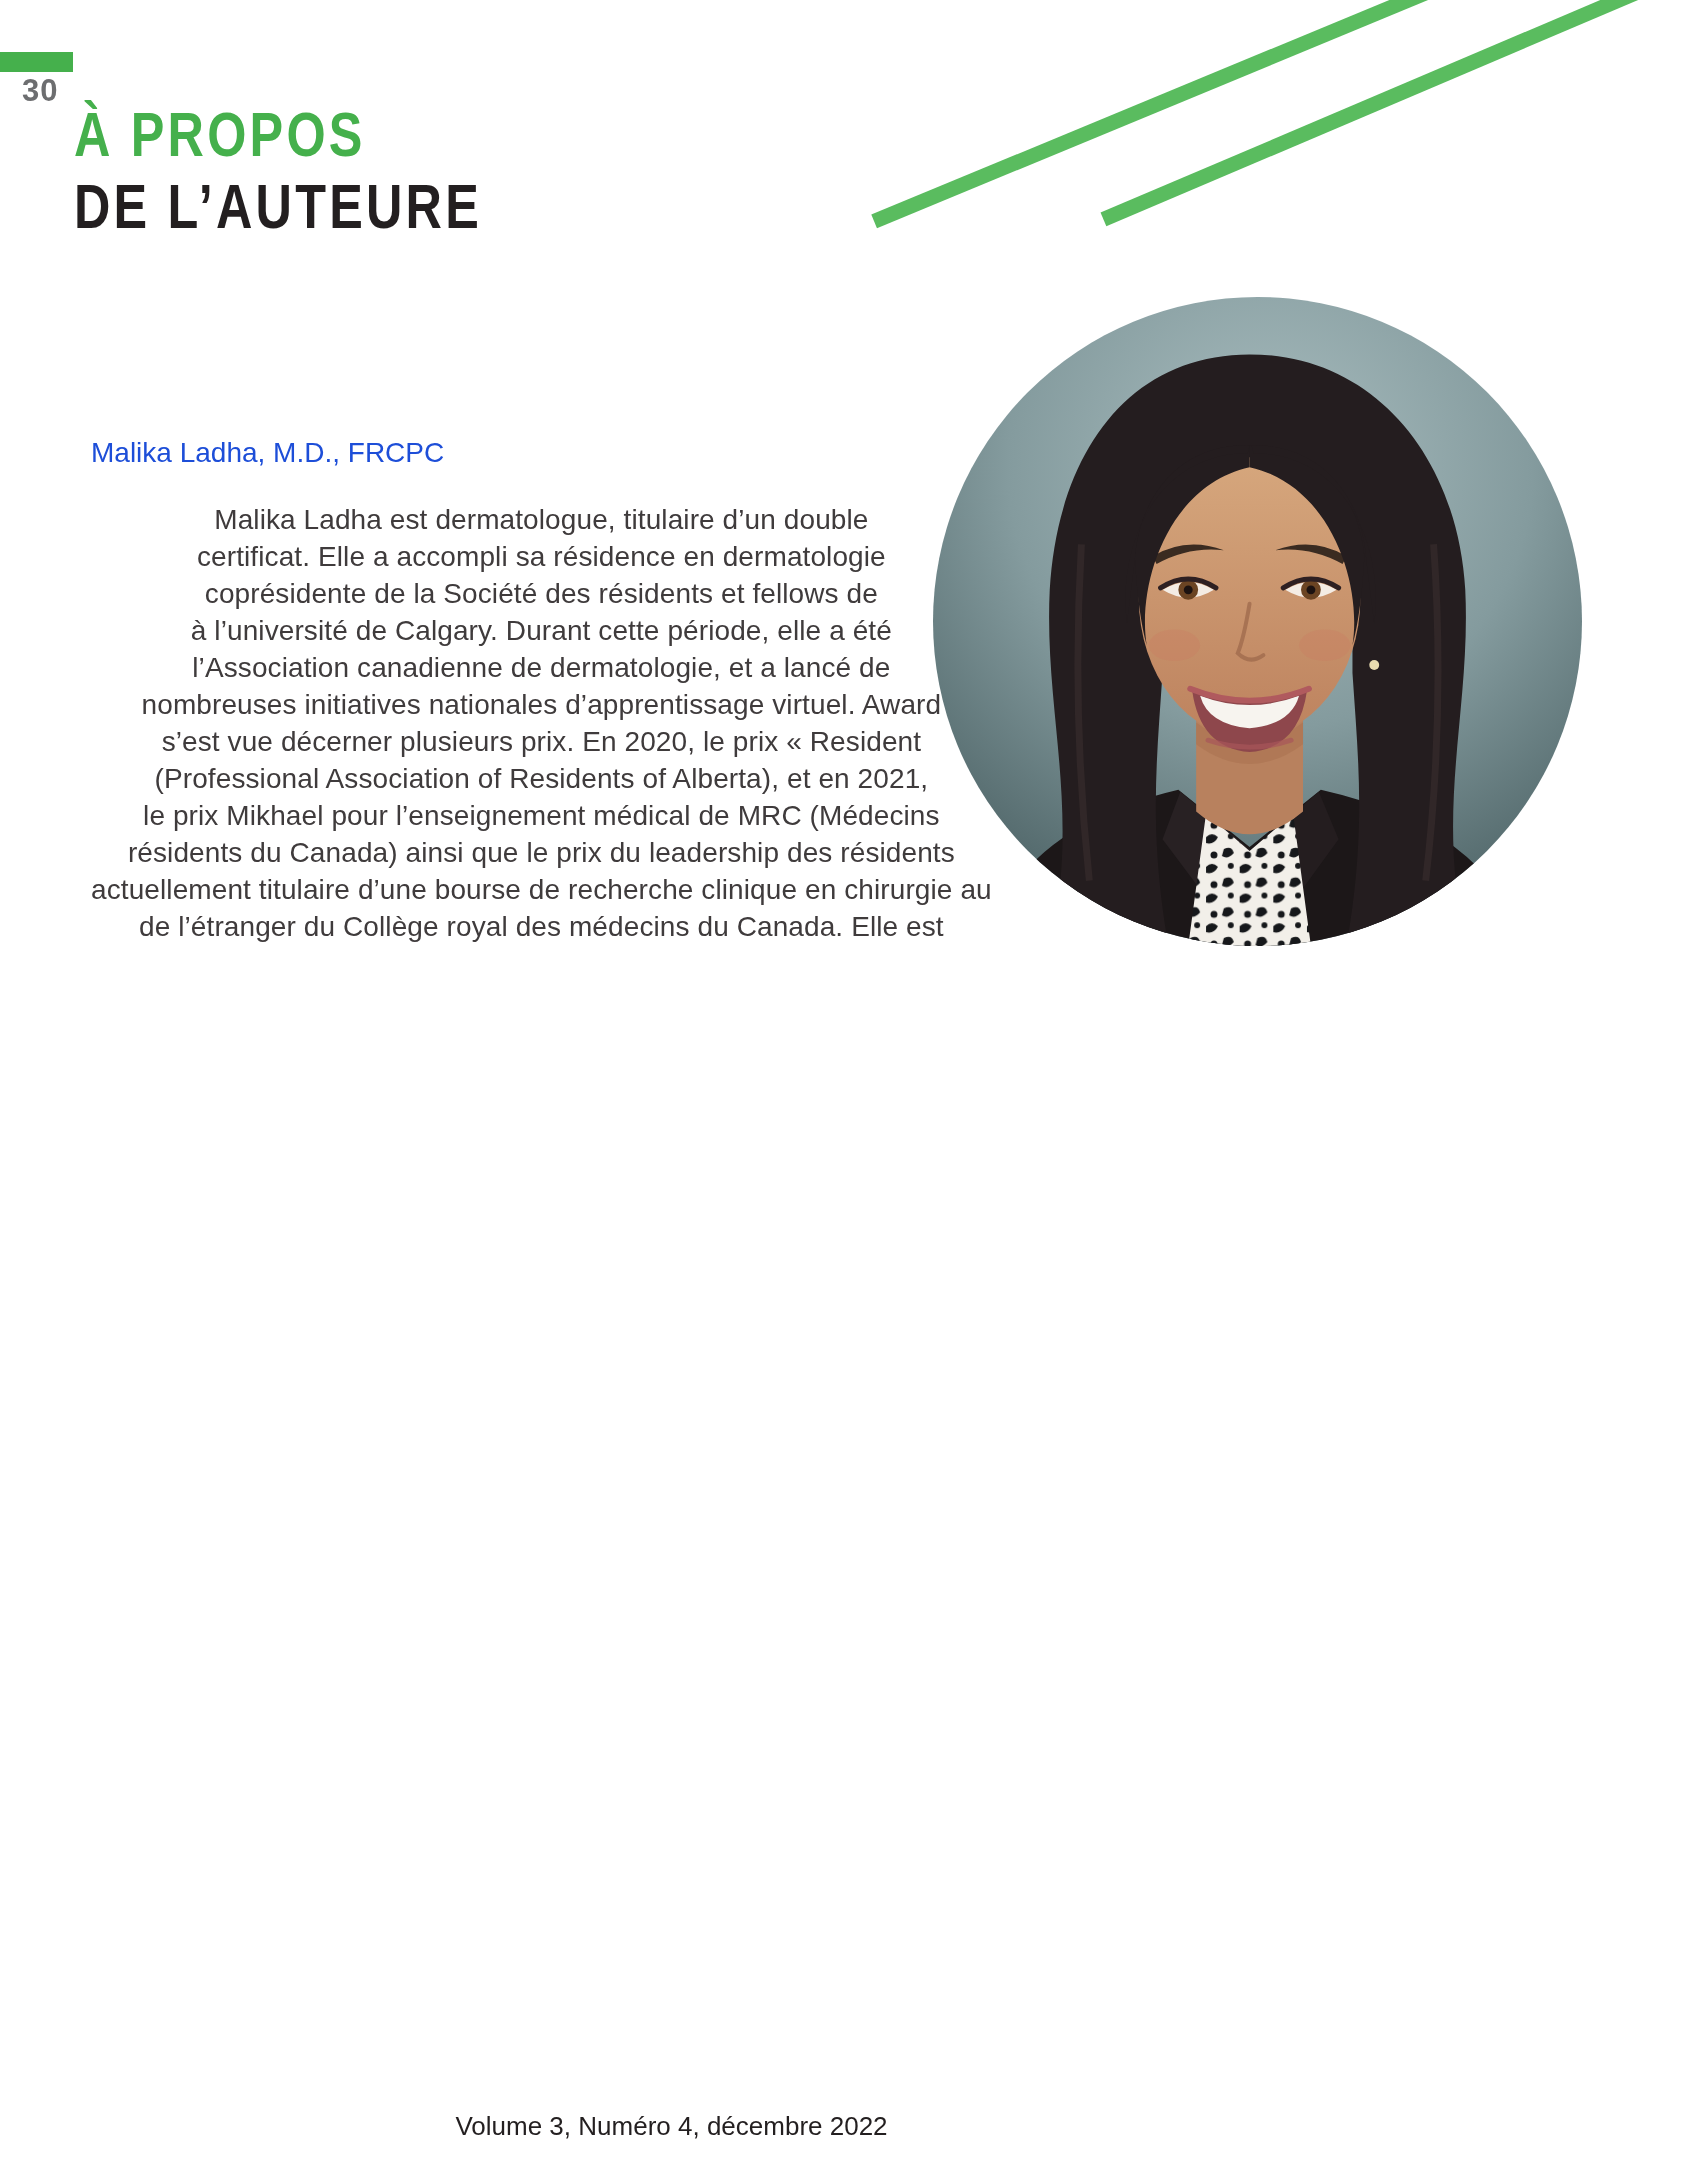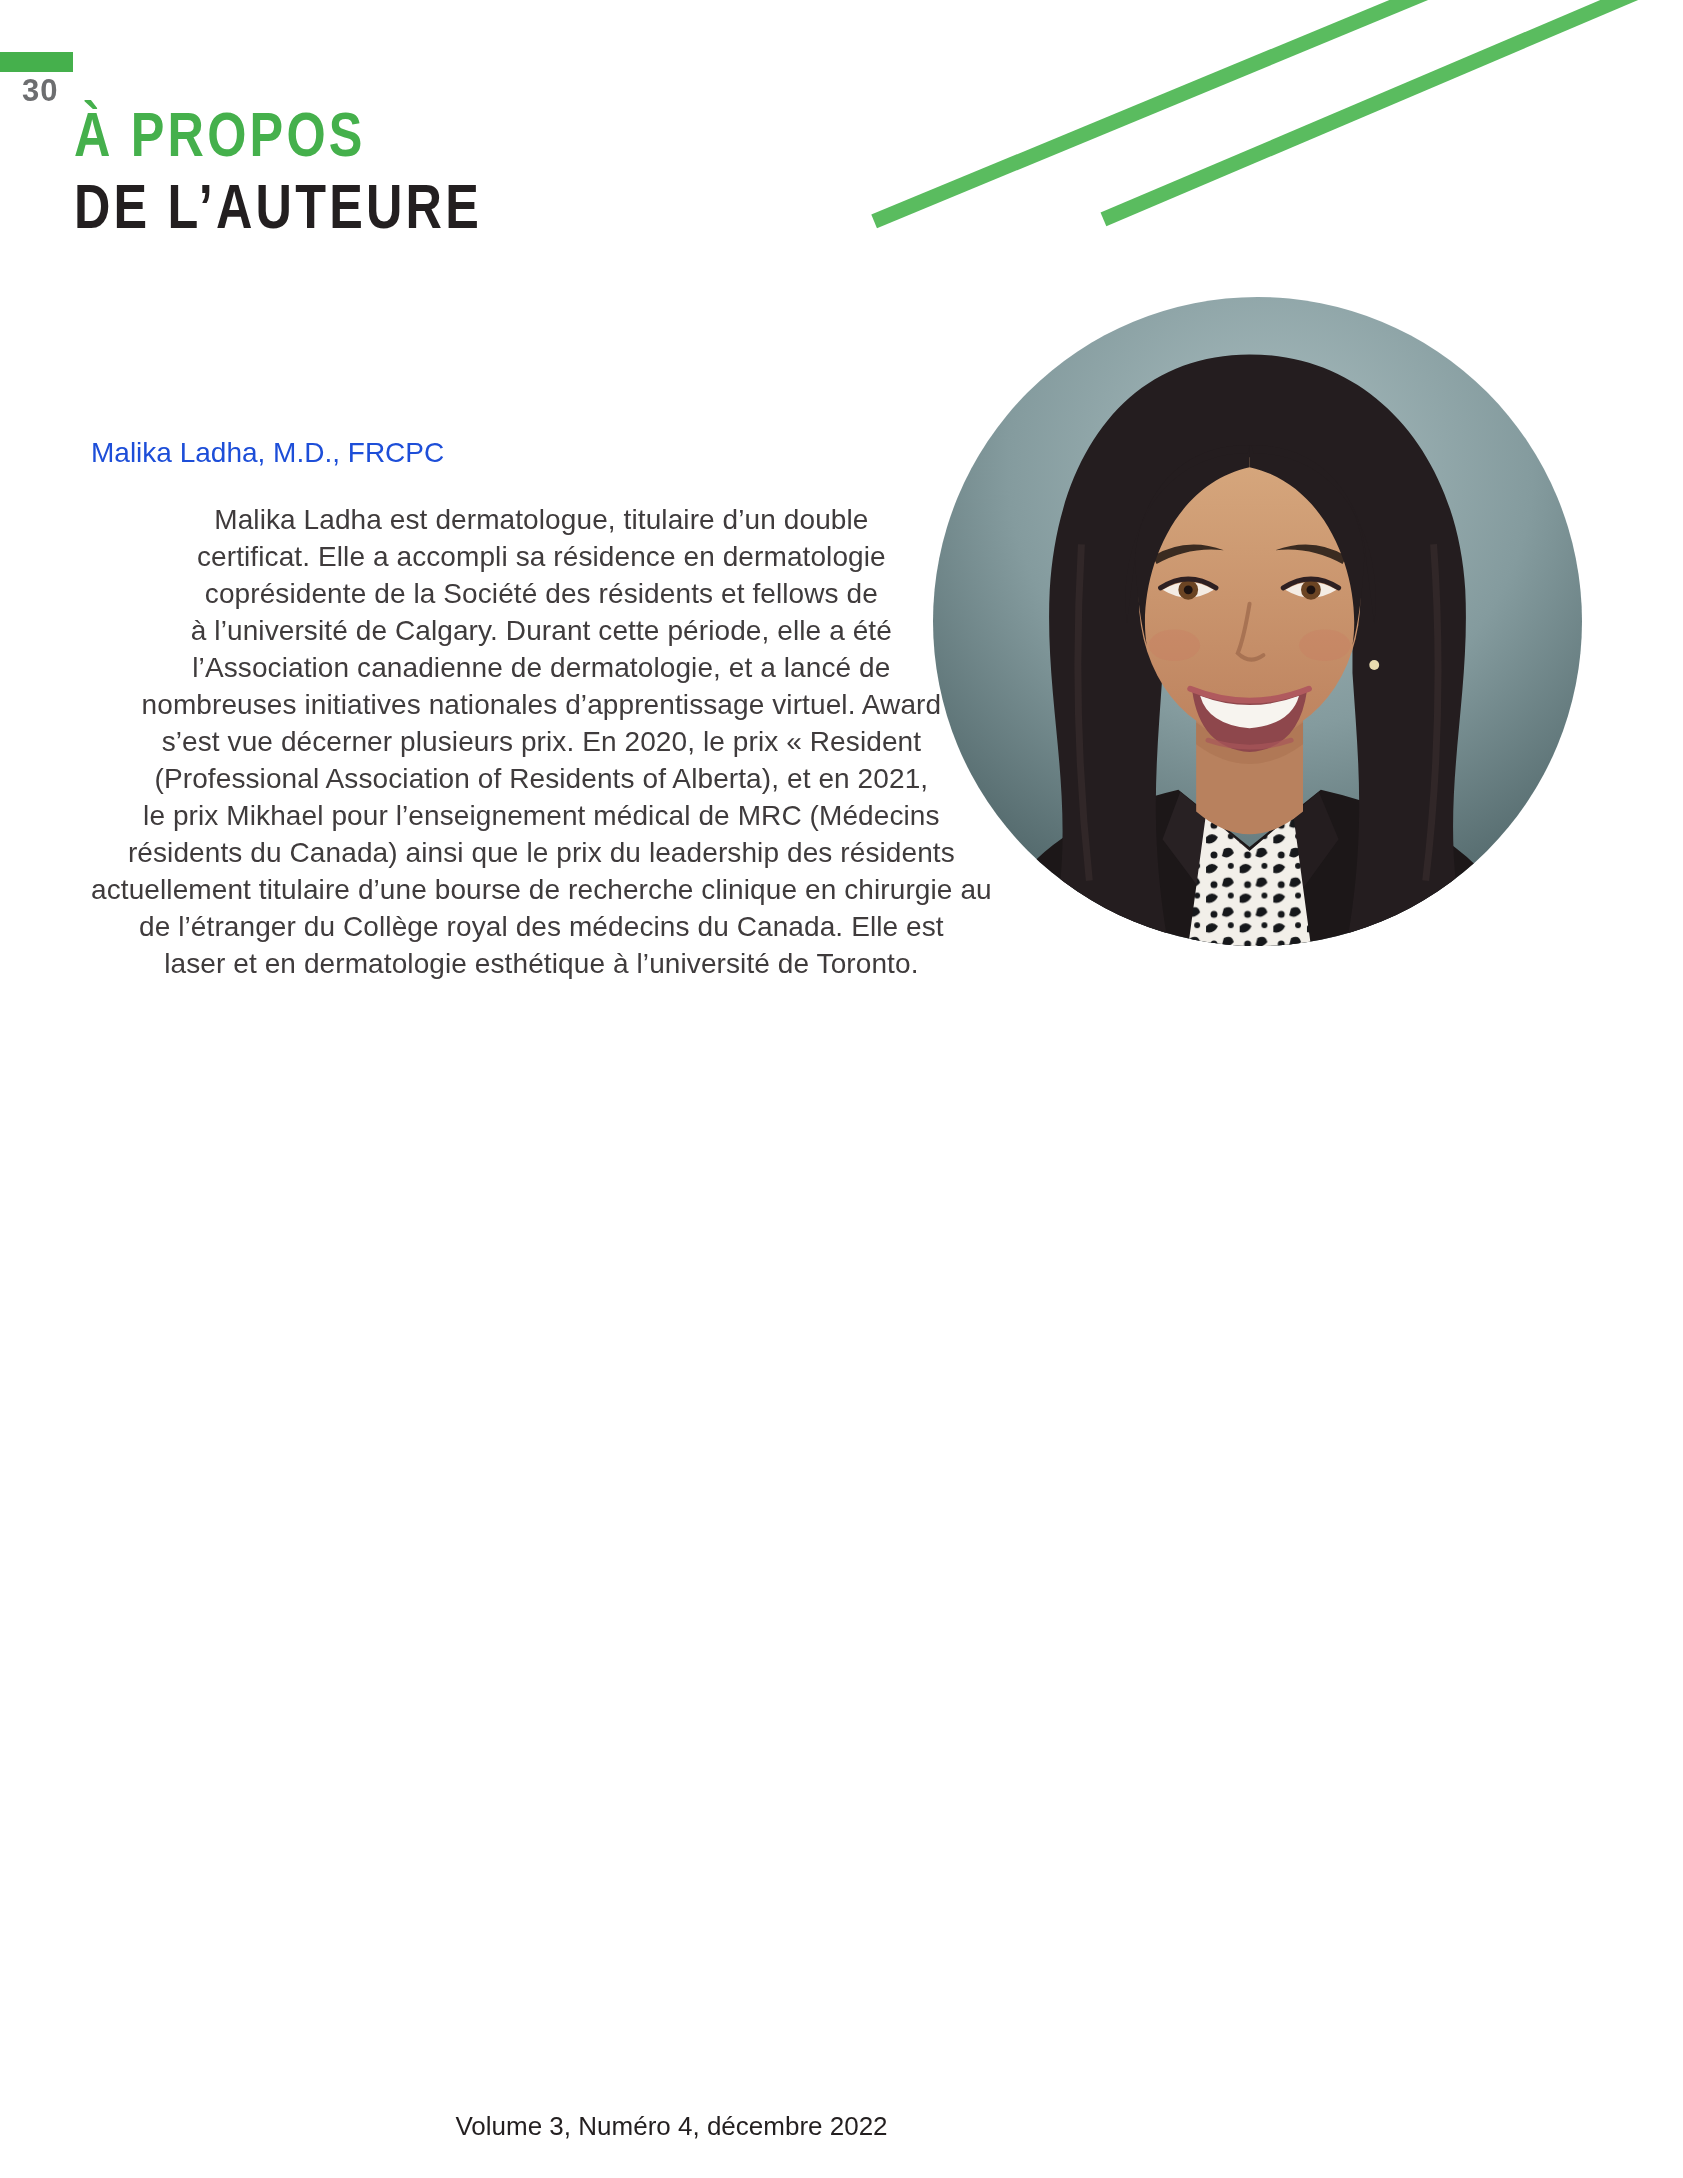--- a/index.html
+++ b/index.html
@@ -90,21 +90,20 @@
       <div>coprésidente de la Société des résidents et fellows de</div>
       <div>à l’université de Calgary. Durant cette période, elle a été</div>
       <div>l’Association canadienne de dermatologie, et a lancé de</div>
       <div>nombreuses initiatives nationales d’apprentissage virtuel. Award</div>
       <div>s’est vue décerner plusieurs prix. En 2020, le prix « Resident</div>
       <div>(Professional Association of Residents of Alberta), et en 2021,</div>
       <div>le prix Mikhael pour l’enseignement médical de MRC (Médecins</div>
       <div>résidents du Canada) ainsi que le prix du leadership des résidents</div>
       <div>actuellement titulaire d’une bourse de recherche clinique en chirurgie au</div>
       <div>de l’étranger du Collège royal des médecins du Canada. Elle est</div>
-      <div>laser et en dermatologie esthétique à l’université de Toronto.</div>
     </div>
 
   <div class="portrait">
     <svg viewBox="0 0 656 656" xmlns="http://www.w3.org/2000/svg">
       <defs>
         <radialGradient id="bgGrad" cx="52%" cy="26%" r="90%">
           <stop offset="0%" stop-color="#a9bdbf"></stop>
           <stop offset="45%" stop-color="#849b9e"></stop>
           <stop offset="80%" stop-color="#53696c"></stop>
           <stop offset="100%" stop-color="#2f4347"></stop>

